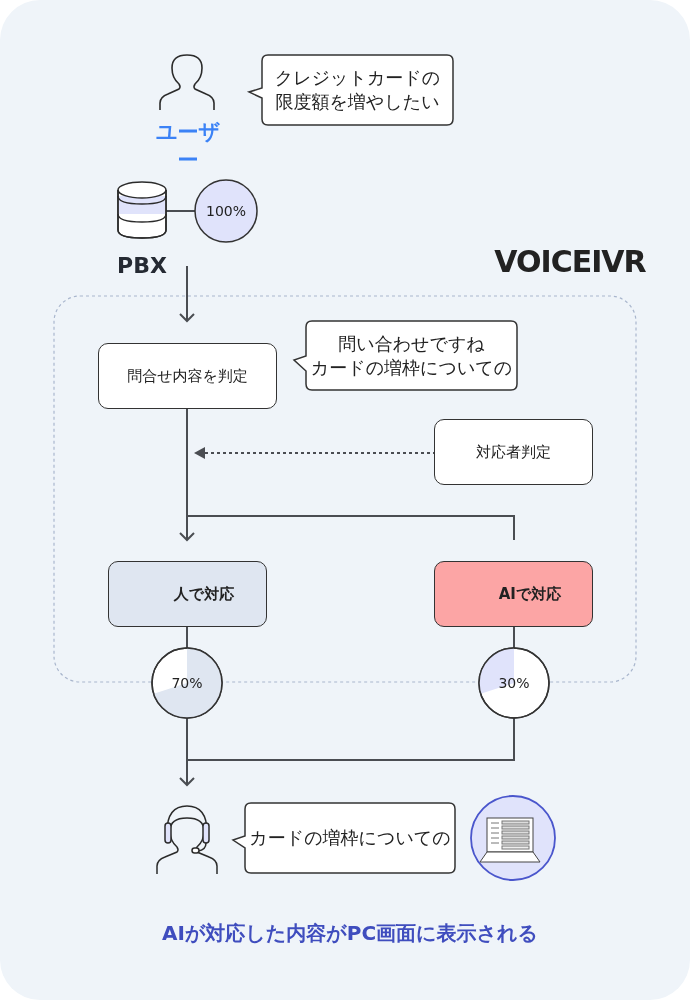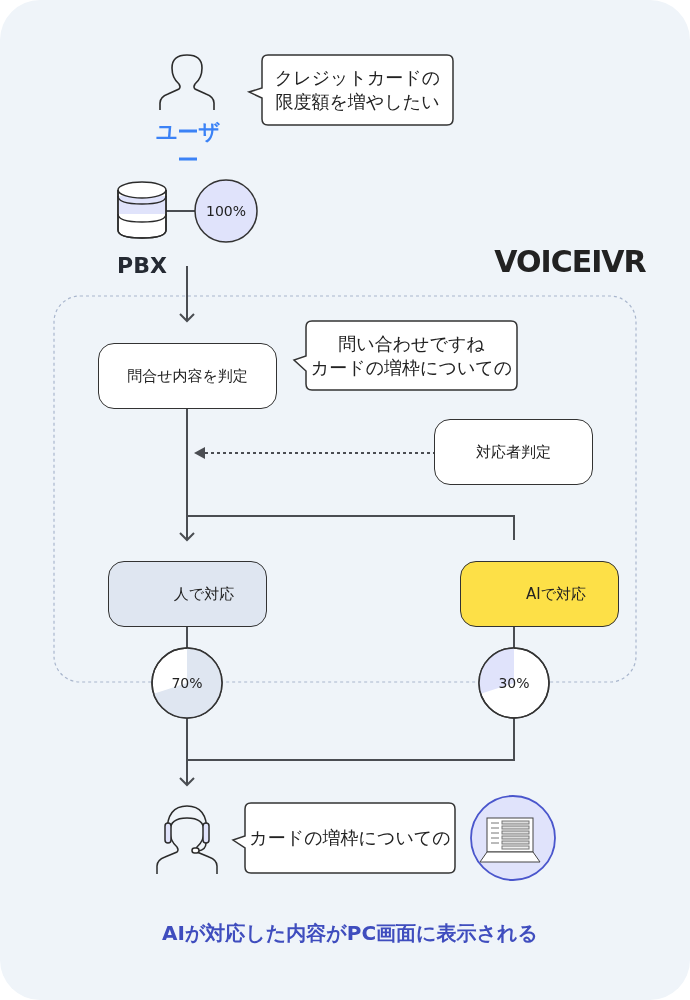--- a/index.html
+++ b/index.html
@@ -3,27 +3,27 @@
 <meta charset="utf-8">
 <style>
   html, body { margin: 0; padding: 0; background: #ffffff; }
   body { width: 690px; height: 1000px; position: relative; overflow: hidden;
          font-family: "DejaVu Sans", "Liberation Sans", sans-serif; color: #222; }
   .card { position: absolute; left: 0; top: 0; width: 690px; height: 1000px;
           background: #eff4f9; border-radius: 40px; }
   .abs { position: absolute; }
   svg.lines { position: absolute; left: 0; top: 0; }
   .box { position: absolute; box-sizing: border-box; border: 1.5px solid #333;
-         border-radius: 16px; background: #fff; display: flex;
+         border-radius: 10px; background: #fff; display: flex;
          align-items: center; justify-content: center; text-align: center;
          font-size: 15px; color: #222; }
   .bubble-text { position: absolute; display: flex; align-items: center;
                  justify-content: center; text-align: center; font-size: 18px;
                  line-height: 24px; color: #222; }
-  .bold { font-weight: normal; padding-left: 33px; }
+  .bold { font-weight: bold; padding-left: 33px; }
   .label-user { font-size: 21px; font-weight: bold; color: #3b82f6; }
   .label-pbx { font-size: 22px; font-weight: bold; color: #252a33; }
   .title-voiceivr { font-size: 30px; font-weight: bold; color: #222;
                     letter-spacing: -1px; }
   .pct { position: absolute; display: flex; align-items: center;
          justify-content: center; font-size: 14px; color: #222; }
   .caption { font-size: 20px; font-weight: bold; color: #3f4dbe; }
 </style>
 </head>
 <body>
@@ -130,21 +130,21 @@
 <div class="bubble-text" style="left:306px; top:321px; width:211px; height:69px;">
   <div>
       <div>問い合わせですね</div>
        <div>カードの増枠についての</div>
     </div>
 </div>
 
 <div class="box" style="left:434px; top:419px; width:159px; height:66px;">対応者判定</div>
 
 <div class="box bold" style="left:108px; top:561px; width:159px; height:66px; background:#dfe6f1;">人で対応</div>
-<div class="box bold" style="left:460px; top:561px; width:159px; height:66px; background:#fde047;">AIで対応</div>
+<div class="box bold" style="left:434px; top:561px; width:159px; height:66px; background:#fca5a5;">AIで対応</div>
 
 <div class="pct" style="left:152px; top:648px; width:70px; height:70px;">70%</div>
 <div class="pct" style="left:479px; top:648px; width:70px; height:70px;">30%</div>
 
 <div class="bubble-text" style="left:245px; top:803px; width:210px; height:70px;">
   <div>
        <div>カードの増枠についての</div>
     </div>
 </div>
 

